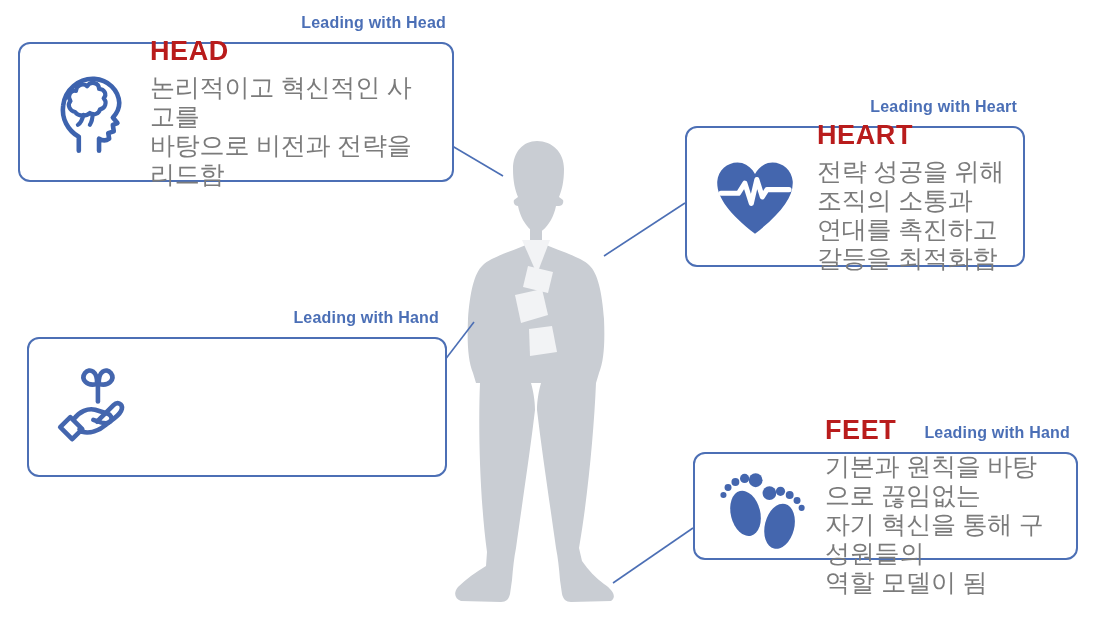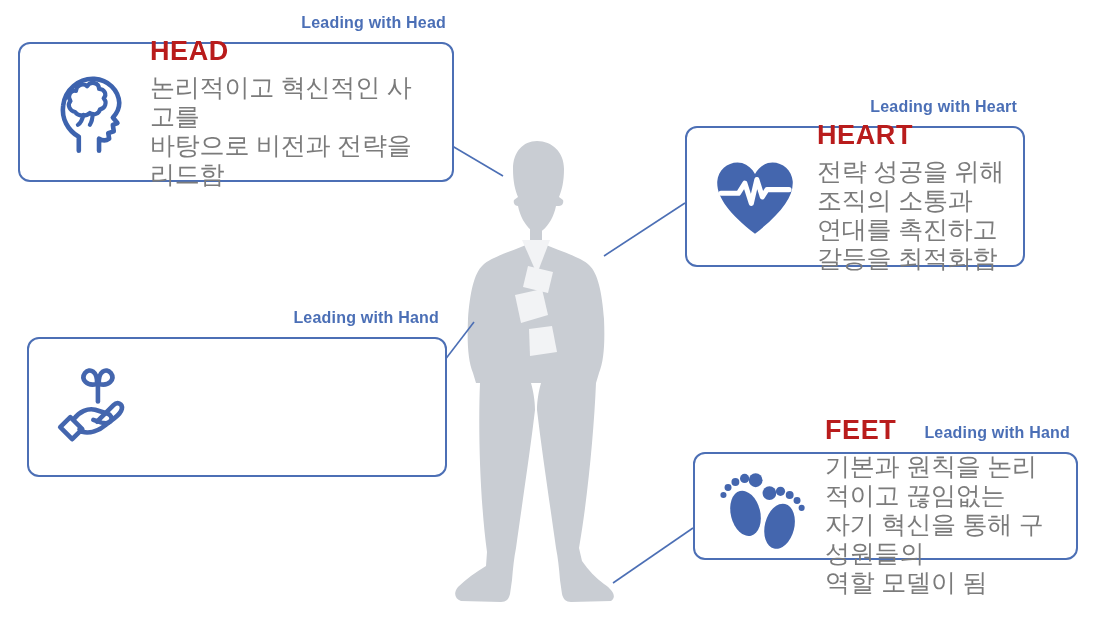--- a/index.html
+++ b/index.html
@@ -141,20 +141,20 @@
             <circle cx="57" cy="36" r="7.5"></circle>
             <circle cx="69" cy="34" r="5"></circle>
             <circle cx="79" cy="38" r="4.3"></circle>
             <circle cx="87" cy="44" r="3.8"></circle>
             <circle cx="92" cy="52" r="3.3"></circle>
           </g>
         </svg>
       </span>
       <div class="txt">
         <div class="title">FEET</div>
-        <div class="desc">기본과 원칙을 논리적이고 끊임없는
+        <div class="desc">기본과 원칙을 바탕으로 끊임없는
 자기 혁신을 통해 구성원들의
 역할 모델이 됨</div>
       </div>
     </div>
   </div>
 
 </div>
 
 </body></html>

